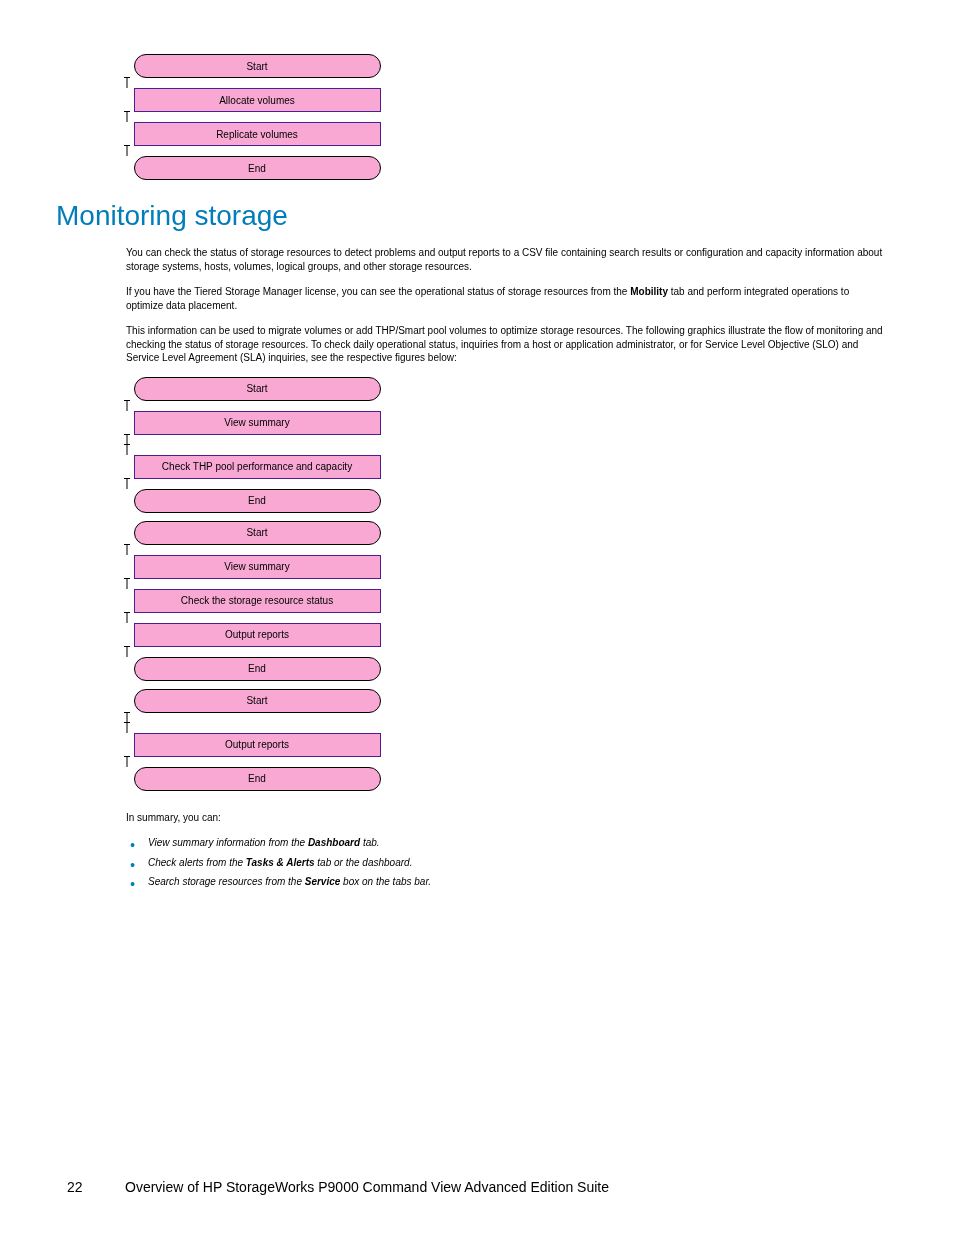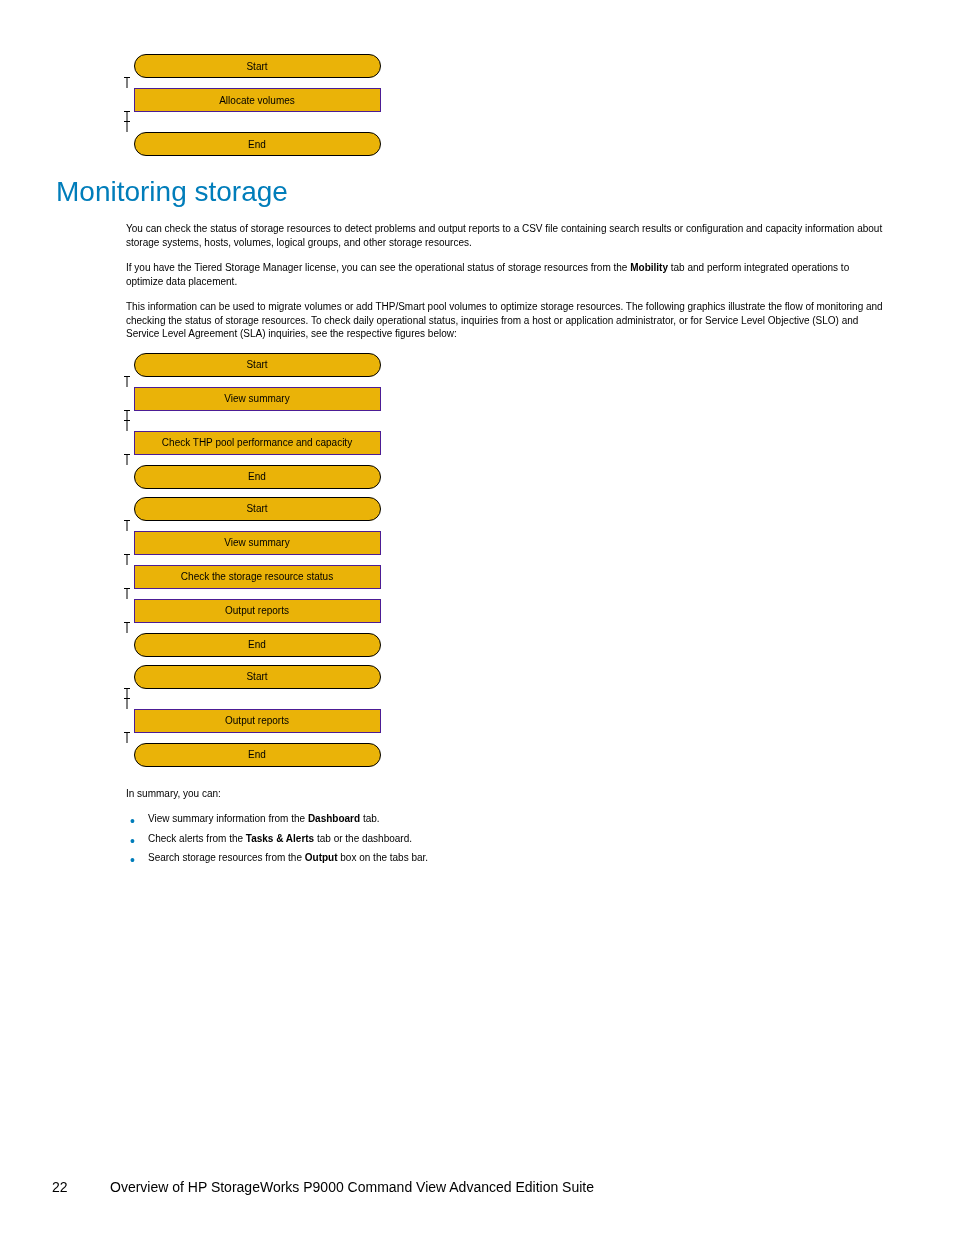--- a/index.html
+++ b/index.html
@@ -29,21 +29,21 @@
     width: 100%;
   }
   .terminal, .process {
     width: 247px;
     margin: 0 auto;
     height: 24px;
     display: flex;
     justify-content: center;
     align-items: center;
     font-size: 10px;
-    background: #eab308;
+    background: #f9a8d4;
     box-sizing: border-box;
   }
   .terminal {
     border: 1px solid #000;
     border-radius: 12px;
   }
   .process {
     border: 1px solid #4c1d95;
   }
   .connector {
@@ -82,38 +82,39 @@
   .body-text {
     margin-left: 70px;
     font-size: 10px;
     line-height: 1.35;
   }
   .body-text p { margin: 0 0 12px 0; }
   ul.summary {
     list-style: none;
     padding-left: 22px;
     margin: 6px 0 0 0;
+    font-style: italic;
   }
   ul.summary li {
     position: relative;
     padding-left: 0;
     margin-bottom: 6px;
   }
   ul.summary li::before {
     content: "•";
     color: #007dba;
     position: absolute;
     left: -18px;
     top: 0;
     font-size: 14px;
   }
   .footer {
     position: absolute;
     bottom: 40px;
-    left: 110px;
+    left: 125px;
     font-size: 14px;
   }
   .footer .pn {
     position: absolute;
     left: -58px;
   }
 </style>
 </head>
 <body>
 
@@ -121,20 +122,23 @@
 
   <div class="flow-block">
     <div class="flow-item">
         <div class="terminal">Start</div>
       </div>
     <div class="connector"></div>
     <div class="flow-item">
         <div class="process">Allocate volumes</div>
       </div>
     <div class="connector"></div>
+    <div class="flow-item">
+        <div class="process">Replicate volumes</div>
+      </div>
     <div class="connector"></div>
     <div class="flow-item">
         <div class="terminal">End</div>
       </div>
   </div>
 
   <h2 class="section">Monitoring storage</h2>
 
   <div class="body-text">
     <p>You can check the status of storage resources to detect problems and output reports to a CSV file containing search results or configuration and capacity information about storage systems, hosts, volumes, logical groups, and other storage resources.</p>
@@ -203,21 +207,21 @@
   <div class="body-text">
     <p>In summary, you can:</p>
     <ul class="summary">
       <li>
         <span>View summary information from the </span><b>Dashboard</b><span> tab.</span>
       </li>
       <li>
         <span>Check alerts from the </span><b>Tasks &amp; Alerts</b><span> tab or the dashboard.</span>
       </li>
       <li>
-        <span>Search storage resources from the </span><b>Output</b><span> box on the tabs bar.</span>
+        <span>Search storage resources from the </span><b>Service</b><span> box on the tabs bar.</span>
       </li>
     </ul>
   </div>
 
   <div class="footer">
     <span class="pn">22</span>
     <span>Overview of HP StorageWorks P9000 Command View Advanced Edition Suite</span>
   </div>
 
 </div>

